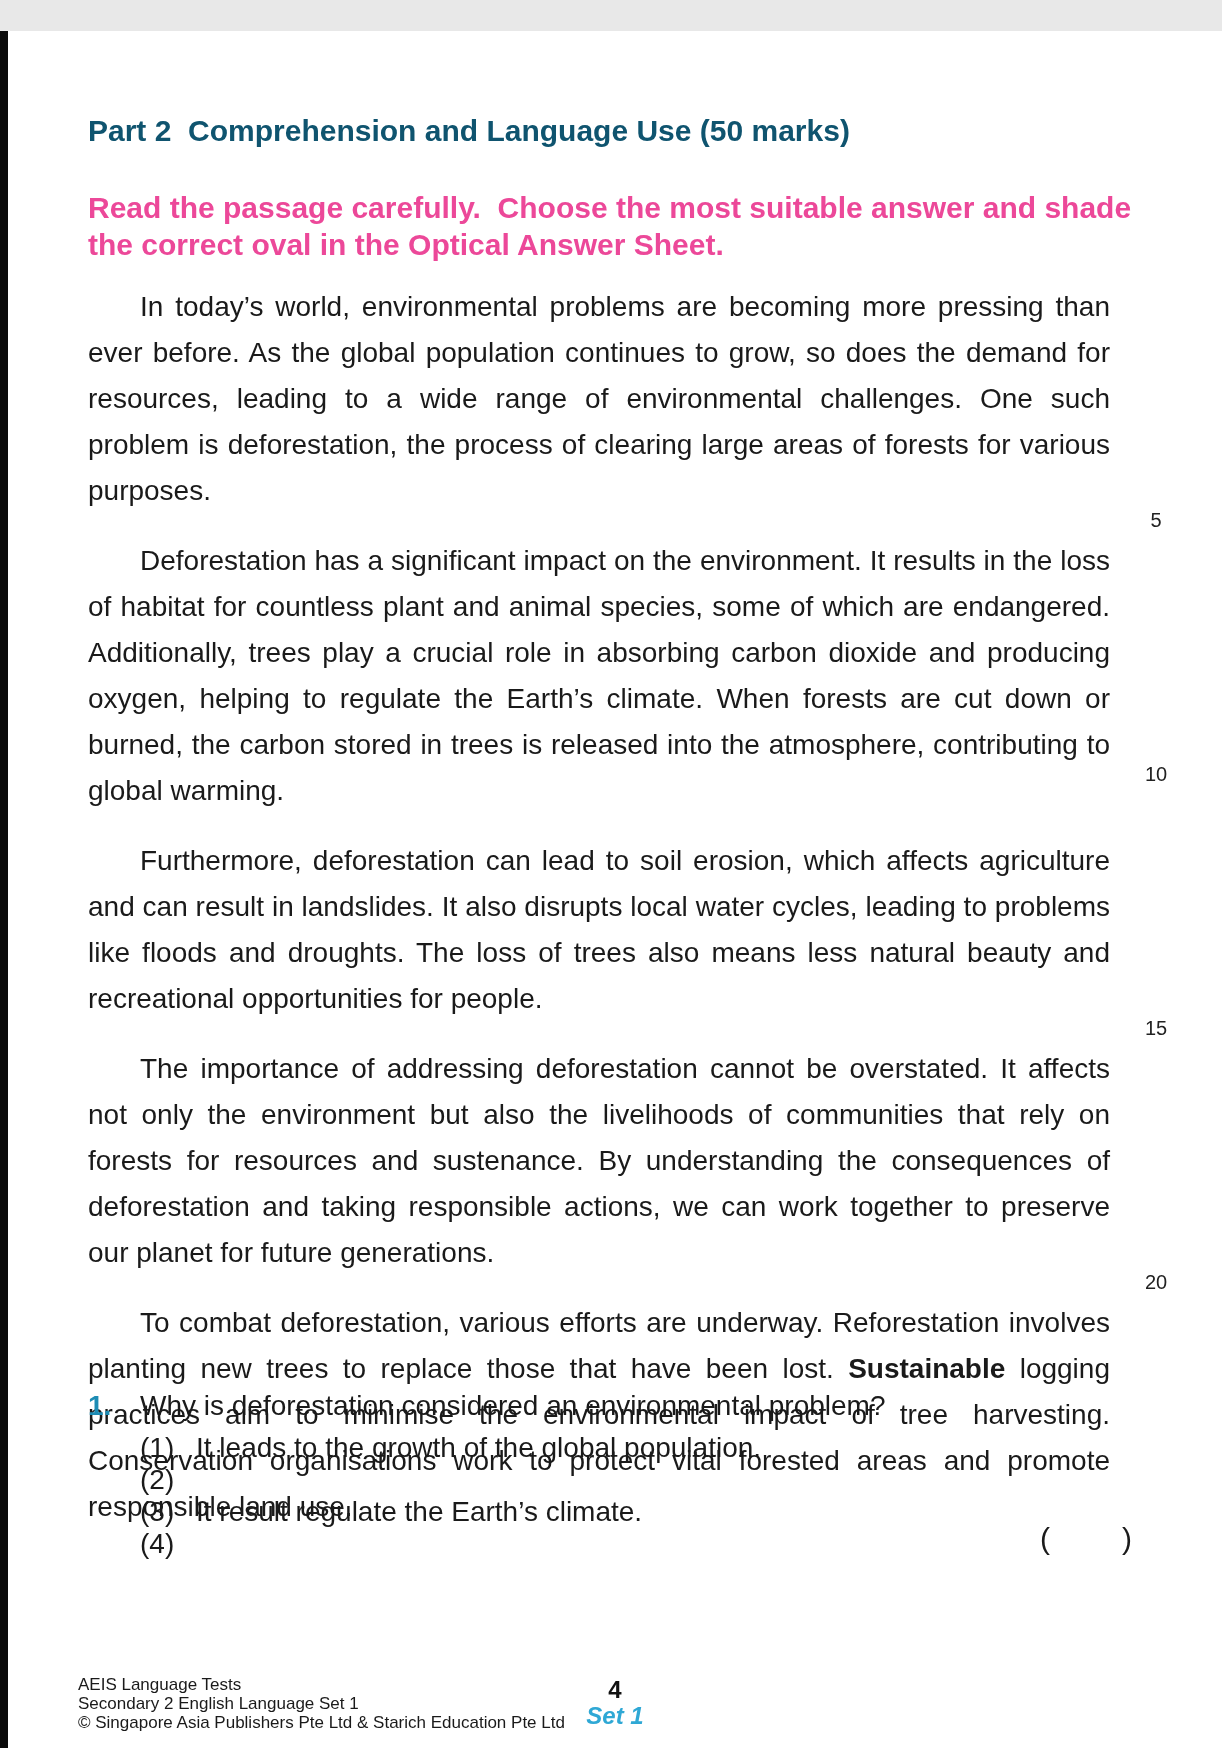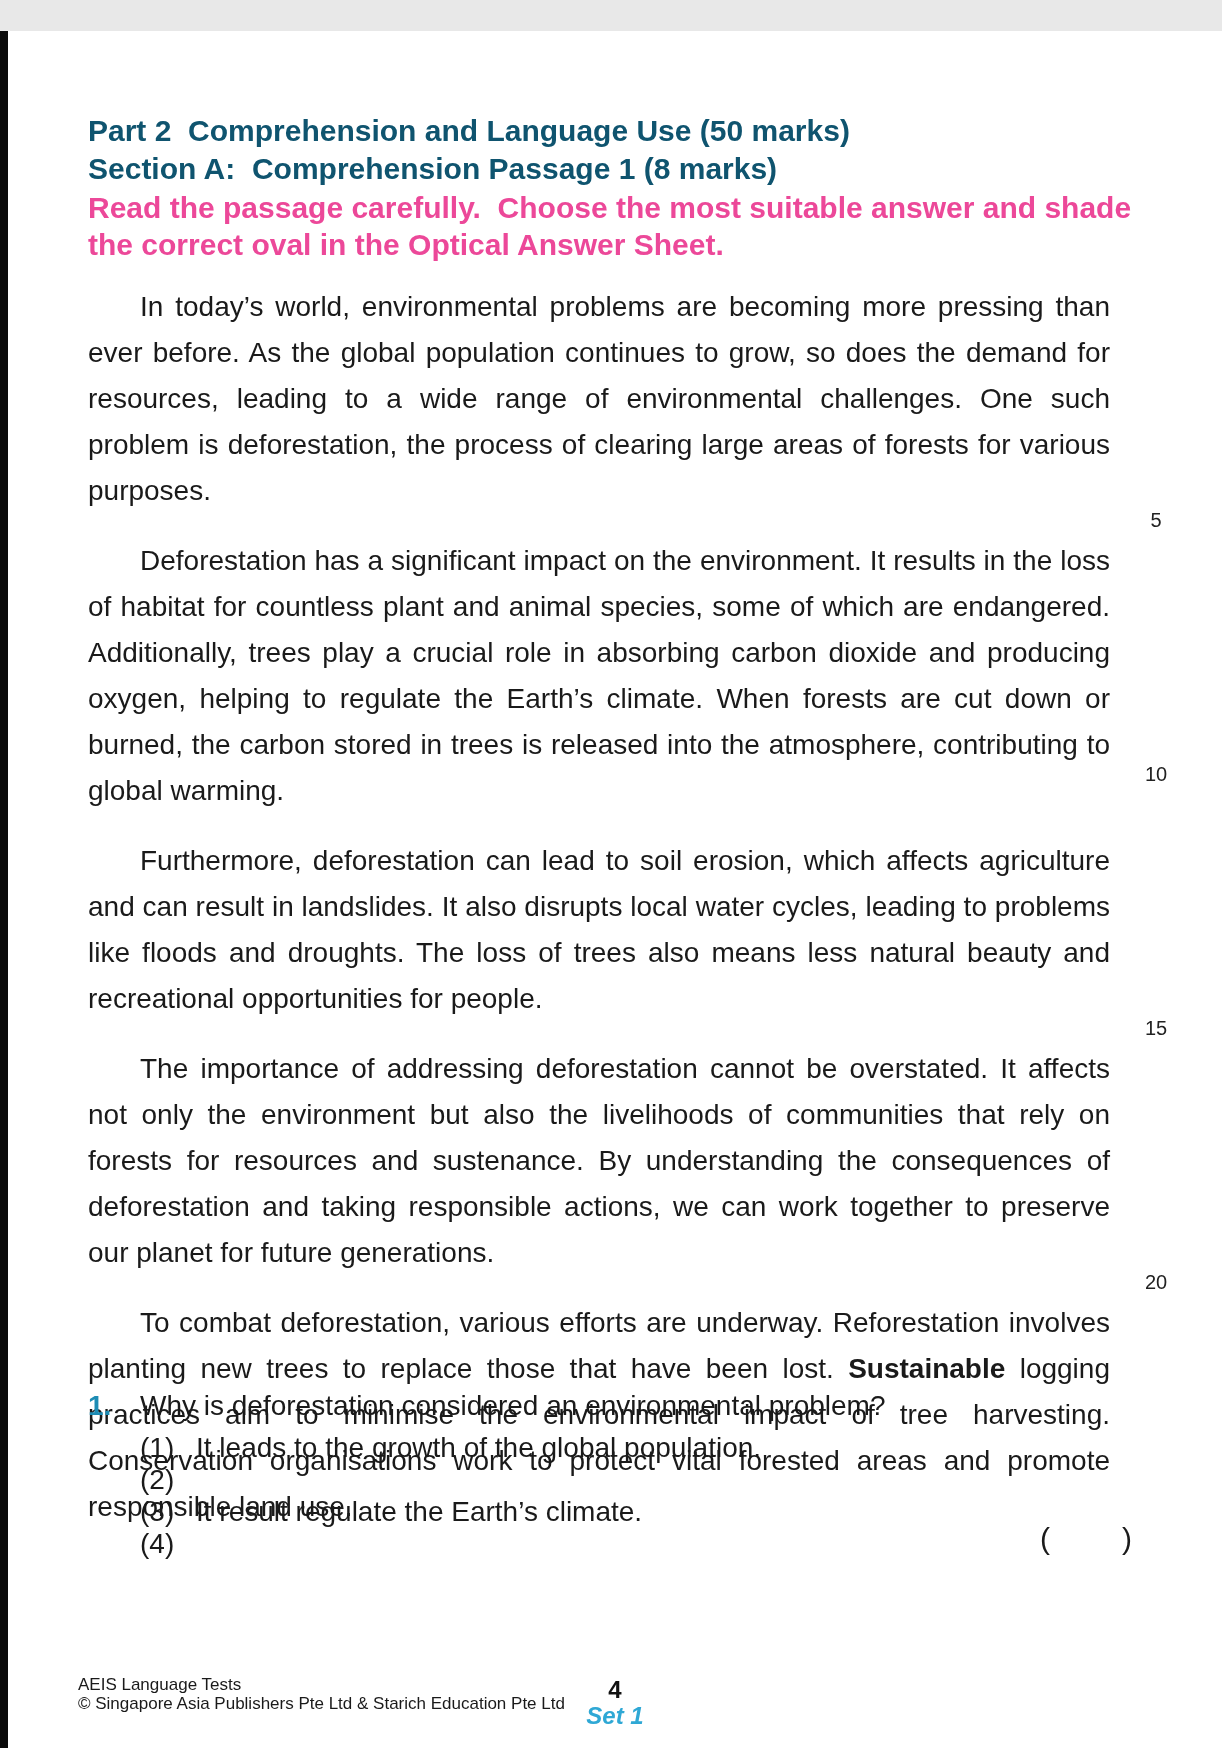--- a/index.html
+++ b/index.html
@@ -126,21 +126,20 @@
     line-height: 22px;
   }
 </style>
 </head>
 <body>
 
 <div class="page">
   <div class="left-edge"></div>
 
   <h1 class="h-part">Part 2  Comprehension and Language Use (50 marks)</h1>
-  <h2 class="h-section">Section A:  Comprehension Passage 1 (8 marks)</h2>
   <p class="instruction">Read the passage carefully.  Choose the most suitable answer and shade the correct oval in the Optical Answer Sheet.</p>
 
   <div class="passage">
     <p>In today’s world, environmental problems are becoming more pressing than ever before. As the global population continues to grow, so does the demand for resources, leading to a wide range of environmental challenges. One such problem is deforestation, the process of clearing large areas of forests for various purposes.</p>
     <p>Deforestation has a significant impact on the environment. It results in the loss of habitat for countless plant and animal species, some of which are endangered. Additionally, trees play a crucial role in absorbing carbon dioxide and producing oxygen, helping to regulate the Earth’s climate. When forests are cut down or burned, the carbon stored in trees is released into the atmosphere, contributing to global warming.</p>
     <p>Furthermore, deforestation can lead to soil erosion, which affects agriculture and can result in landslides. It also disrupts local water cycles, leading to problems like floods and droughts. The loss of trees also means less natural beauty and recreational opportunities for people.</p>
     <p>The importance of addressing deforestation cannot be overstated. It affects not only the environment but also the livelihoods of communities that rely on forests for resources and sustenance. By understanding the consequences of deforestation and taking responsible actions, we can work together to preserve our planet for future generations.</p>
     <p><span>To combat deforestation, various efforts are underway. Reforestation involves planting new trees to replace those that have been lost. </span><b>Sustainable</b><span> logging practices aim to minimise the environmental impact of tree harvesting. Conservation organisations work to protect vital forested areas and promote responsible land use.</span></p>
   </div>
 
@@ -175,20 +174,21 @@
       </div>
     </div>
     <div class="answer-blank">
       <span>(</span>
       <span>)</span>
     </div>
   </div>
 
   <div class="footer-left">
     <div>AEIS Language Tests</div>
+    <div>Secondary 2 English Language Set 1</div>
     <div>© Singapore Asia Publishers Pte Ltd &amp; Starich Education Pte Ltd</div>
   </div>
 
   <div class="footer-center">
     <div class="page-number">4</div>
     <div class="set-label">Set 1</div>
   </div>
 </div>
 
 </body></html>

